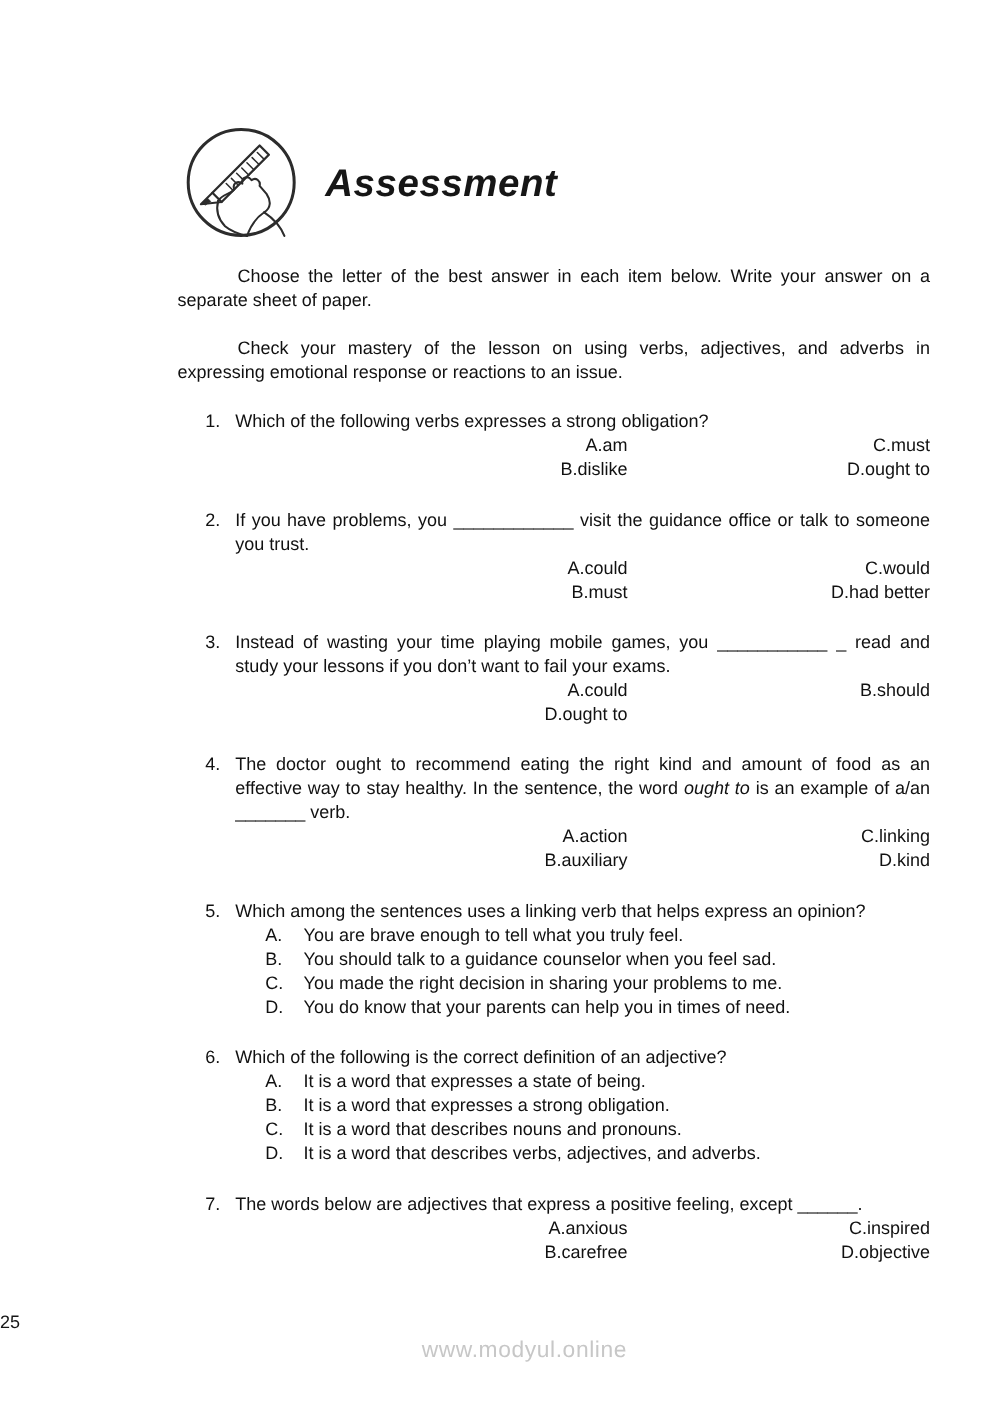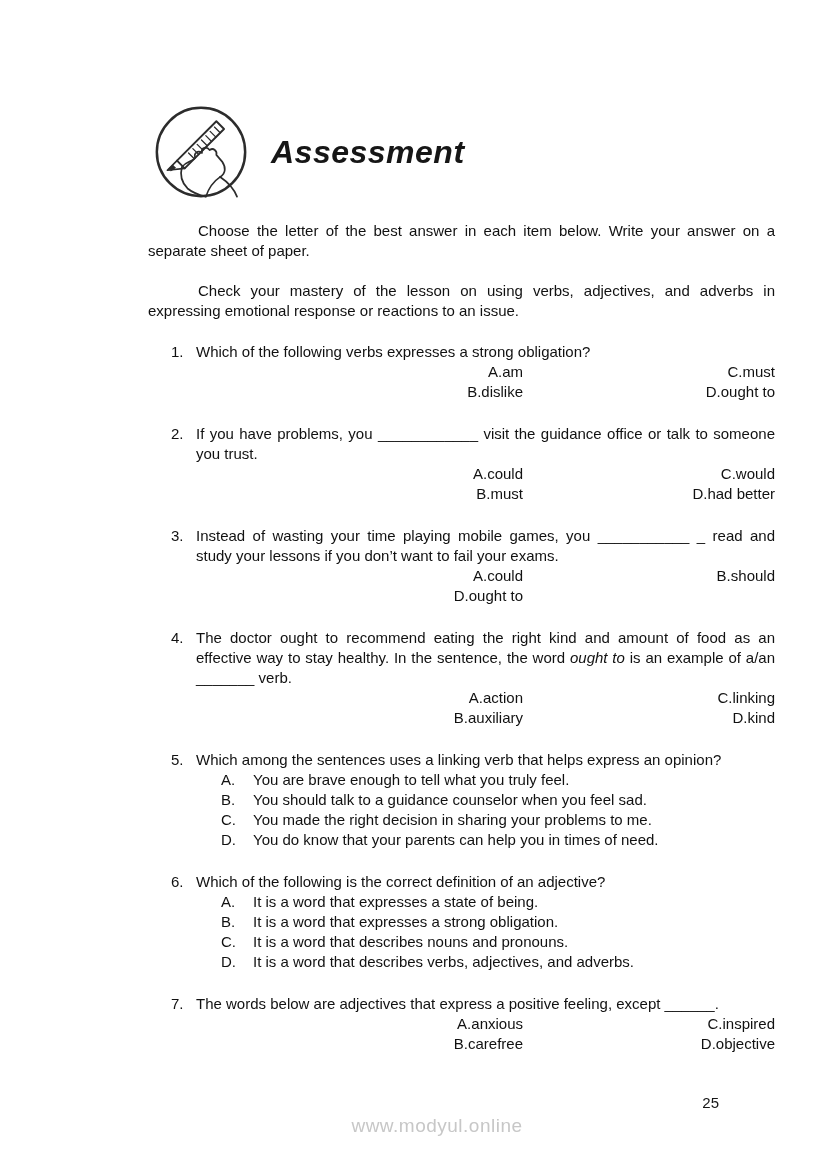--- a/index.html
+++ b/index.html
@@ -35,22 +35,22 @@
   .opt-grid{display:grid;grid-template-columns:327px auto;text-align:right;}
   .opt{white-space:nowrap;}
   .opt.c1{padding-left:25px;}
   .opt.c1 .letter{display:inline-block;width:30px;}
   .opt.c2 .letter{display:inline-block;width:23px;}
   
   .opt-list .opt{padding-left:25px;}
   .opt-list .letter{display:inline-block;width:32px;}
   
   .page-number{
-    position:absolute;top:1093px;left:14px;width:705px;
-    text-align:right;font-size:15px;line-height:20px;color:#161616;
+    position:absolute;top:1093px;left:0;width:705px;
+    text-align:left;font-size:15px;line-height:20px;color:#161616;
   }
   .watermark{
     position:absolute;top:1114px;left:0;width:826px;
     text-align:center;font-size:19px;line-height:24px;
     color:#c7c7c7;letter-spacing:0.5px;margin-left:24px;
   }
   i{font-style:italic;}
 </style>
 </head>
 <body>

